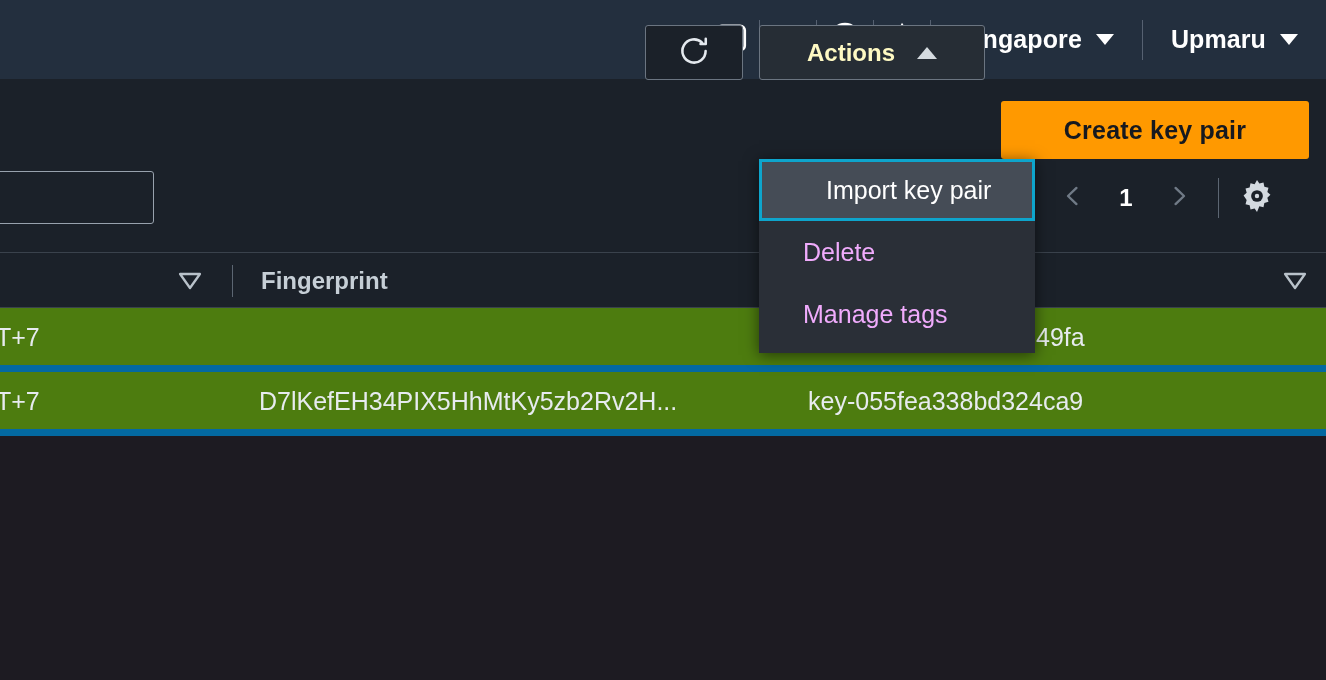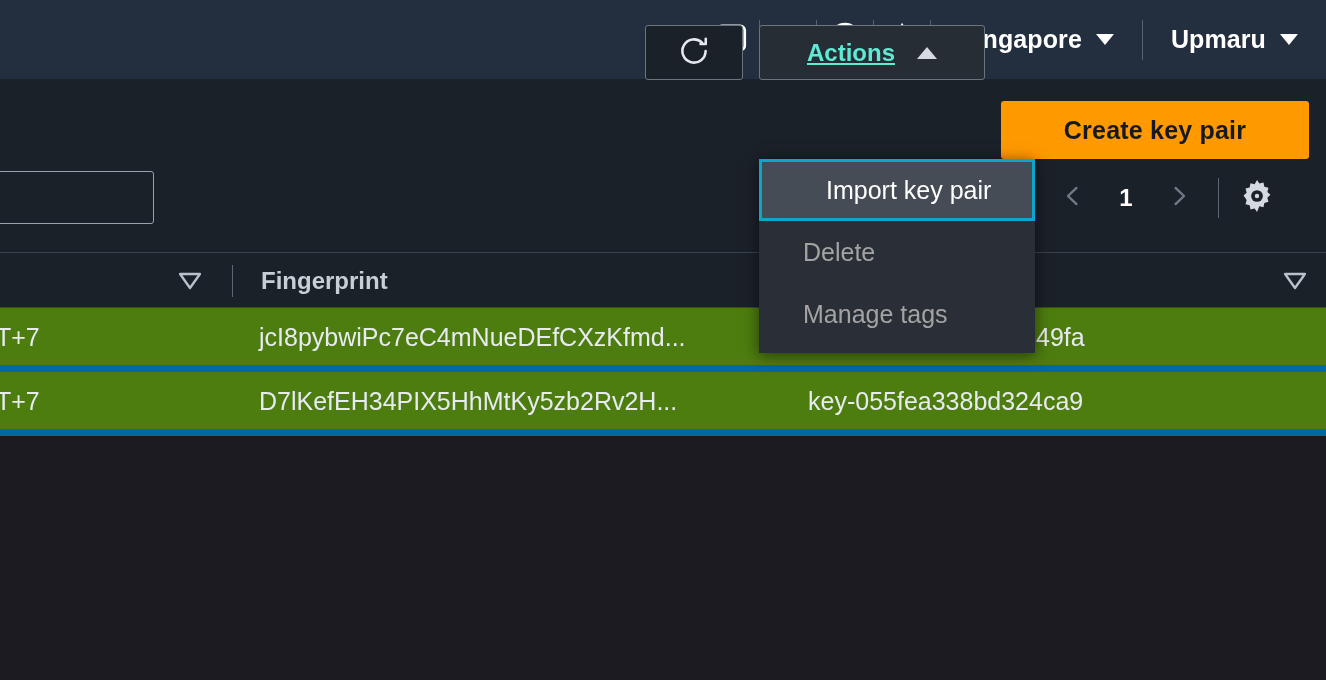--- a/index.html
+++ b/index.html
@@ -97,24 +97,23 @@
     border-radius: 3px;
     background: #262d35;
     display: flex;
     align-items: center;
     justify-content: center;
     gap: 22px;
     cursor: pointer;
     box-sizing: border-box;
   }
   .btn-actions .lbl {
-    color: #5eead4;
+    color: #fef9c3;
     font-size: 24px;
     font-weight: 700;
-    text-decoration: underline;
   }
   .caret-up {
     width: 0; height: 0;
     border-left: 10px solid transparent;
     border-right: 10px solid transparent;
     border-bottom: 12px solid #d5dbe0;
   }
   .btn-create {
     position: absolute;
     left: 1001px; top: 101px;
@@ -274,21 +273,21 @@
     cursor: pointer;
     white-space: nowrap;
   }
   .menu-item.selected {
     background: #454c56;
     border: 3px solid #0ea5cc;
     color: #ffffff;
     padding-left: 64px;
   }
   .menu-item.disabled {
-    color: #a3a3a3;
+    color: #f0abfc;
     cursor: default;
   }
 </style>
 </head>
 <body>
 
 <div class="screen">
 
   <div class="topnav">
 
@@ -416,21 +415,20 @@
       <span class="th-fingerprint">Fingerprint</span>
       <span class="th-sort-b">
         <svg width="28" height="24" viewBox="0 0 24 20" fill="none" stroke="#b9c2ca" stroke-width="2" stroke-linejoin="round">
           <polygon points="3.5,4 20.5,4 12,16"></polygon>
         </svg>
       </span>
     </div>
 
     <div class="trow">
       <span class="cell cell-tz">T+7</span>
-      <span class="cell cell-fp">jcI8pybwiPc7eC4mNueDEfCXzKfmd...</span>
       <span class="cell cell-id">key-05d278b56ada549fa</span>
     </div>
 
     <div class="trow">
       <span class="cell cell-tz">T+7</span>
       <span class="cell cell-fp">D7lKefEH34PIX5HhMtKy5zb2Rv2H...</span>
       <span class="cell cell-id">key-055fea338bd324ca9</span>
     </div>
   </div>
 

